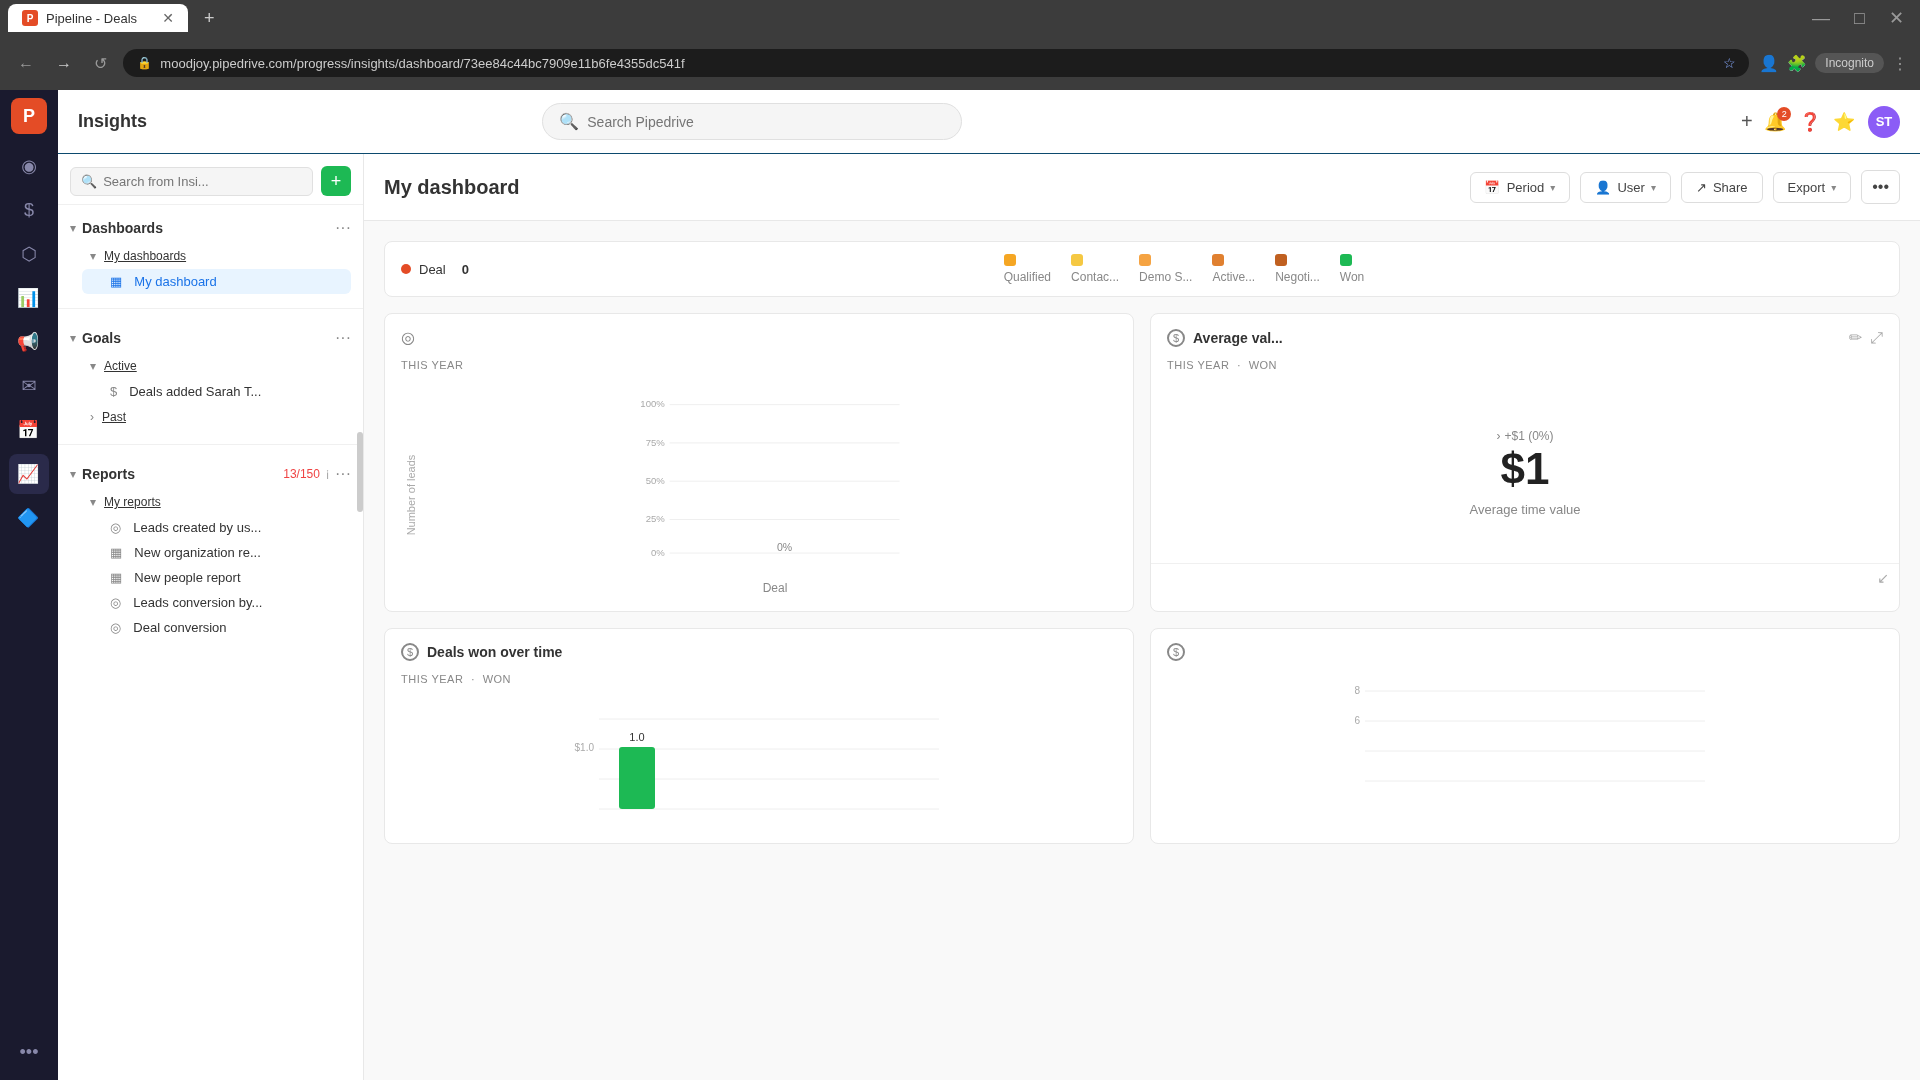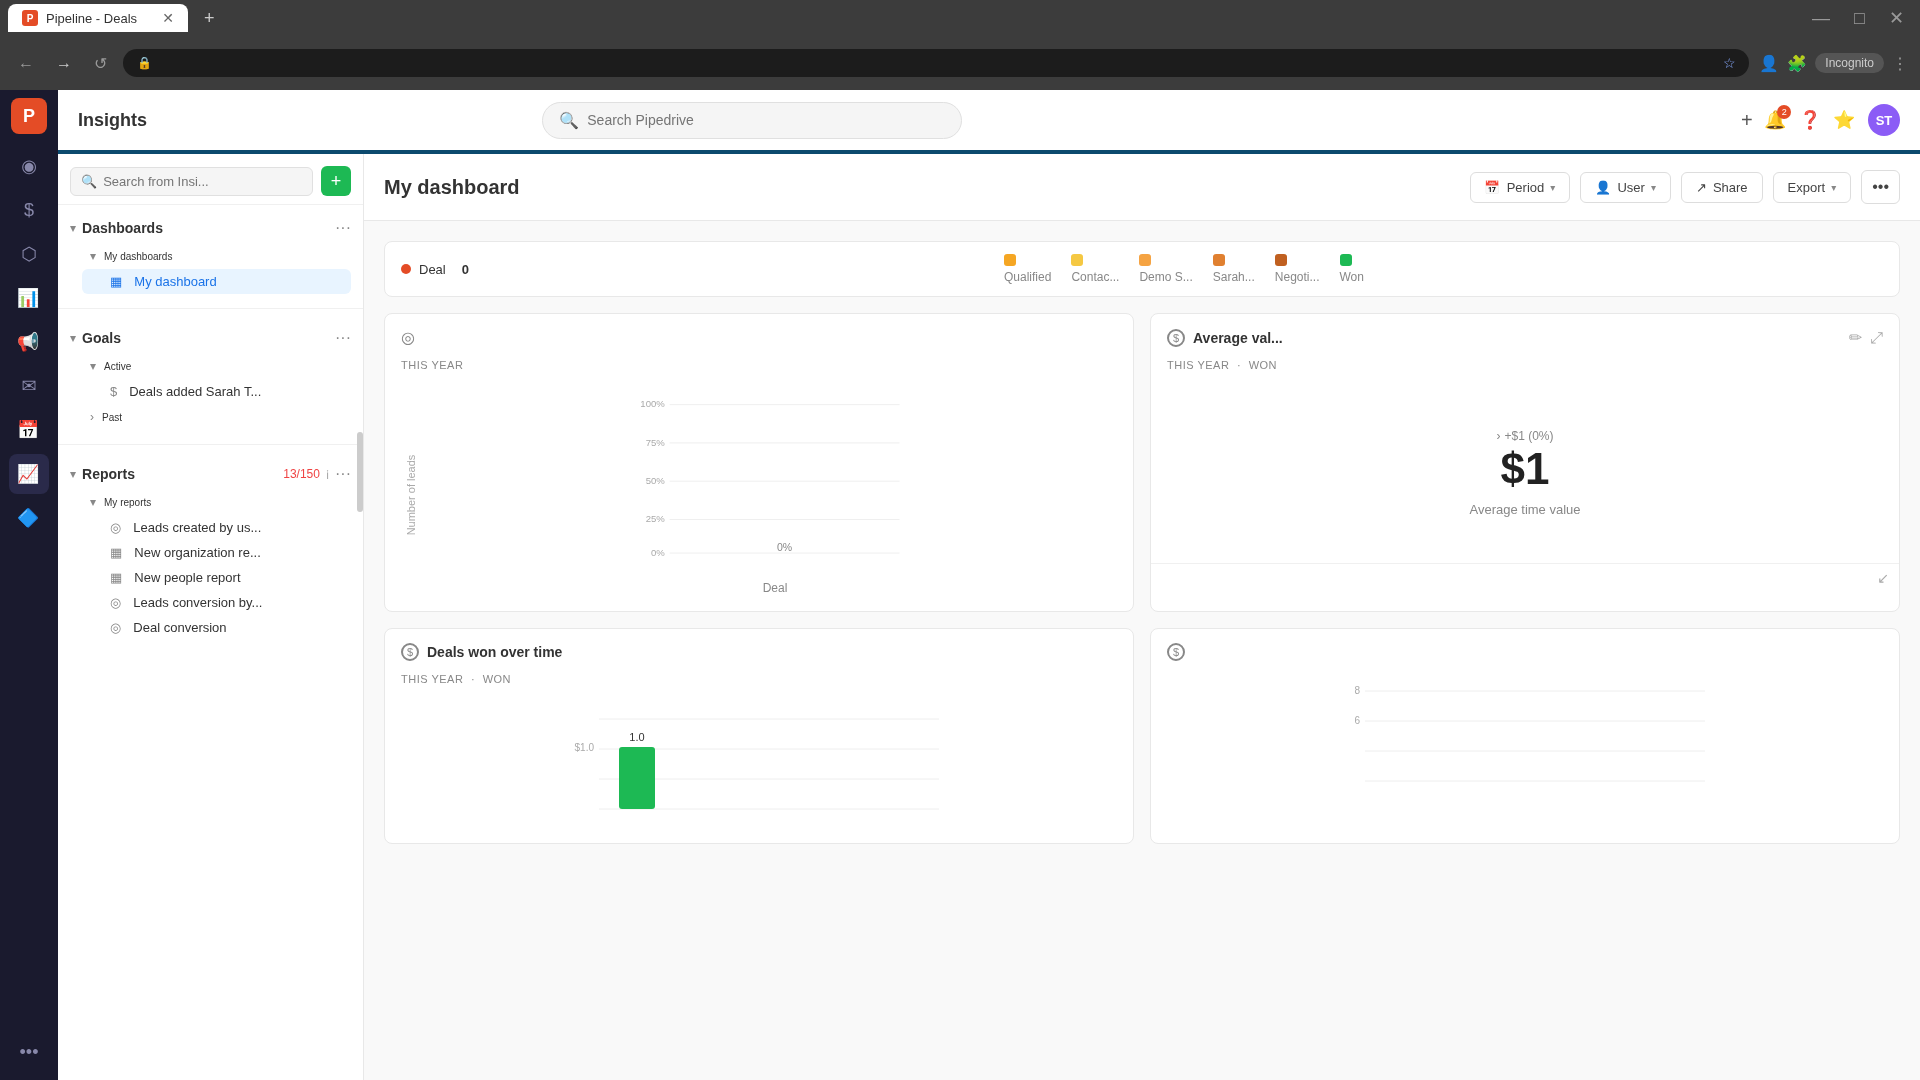--- a/index.html
+++ b/index.html
@@ -34,34 +34,34 @@
     .sidebar-header { padding: 12px 12px 8px; display: flex; align-items: center; gap: 8px; border-bottom: 1px solid #f0f0f0; }
     .sidebar-search { flex: 1; background: #f5f5f5; border: 1px solid #e0e0e0; border-radius: 6px; padding: 6px 10px; display: flex; align-items: center; gap: 6px; }
     .sidebar-search input { border: none; background: none; outline: none; font-size: 13px; color: #333; width: 100%; }
     .sidebar-add-btn { width: 30px; height: 30px; background: #1db954; border-radius: 6px; display: flex; align-items: center; justify-content: center; color: white; font-size: 18px; cursor: pointer; border: none; }
     .sidebar-section { padding: 8px 12px; }
     .sidebar-section-header { display: flex; align-items: center; gap: 6px; cursor: pointer; padding: 6px 0; }
     .sidebar-section-title { font-size: 14px; font-weight: 600; color: #333; flex: 1; }
     .sidebar-section-more { color: #888; font-size: 16px; cursor: pointer; }
     .sidebar-subsection { margin-left: 12px; }
     .sidebar-item { display: flex; align-items: center; gap: 8px; padding: 6px 8px; border-radius: 6px; cursor: pointer; }
-    .sidebar-item-text { font-size: 10px; color: #333; }
+    .sidebar-item-text { font-size: 12px; color: #333; text-decoration: underline; }
     .sidebar-child-item { display: flex; align-items: center; gap: 8px; padding: 5px 8px 5px 28px; border-radius: 6px; cursor: pointer; }
     .sidebar-child-item.active { background: #e8f4ff; }
     .sidebar-child-text { font-size: 13px; color: #333; }
     .sidebar-reports-header { display: flex; align-items: center; gap: 6px; padding: 6px 0; cursor: pointer; }
     .sidebar-reports-count { font-size: 12px; color: #ef4444; margin-left: 4px; }
     .sidebar-info-icon { font-size: 12px; color: #aaa; cursor: pointer; }
     .sidebar-divider { height: 1px; background: #f0f0f0; margin: 6px 0; }
     .header-btn { display: flex; align-items: center; gap: 6px; padding: 7px 14px; border: 1px solid #ddd; border-radius: 6px; background: #fff; cursor: pointer; font-size: 13px; color: #444; }
     .header-btn-dropdown { font-size: 10px; color: #888; }
     .header-share-btn { display: flex; align-items: center; gap: 6px; padding: 7px 14px; border: 1px solid #ddd; border-radius: 6px; background: #fff; cursor: pointer; font-size: 13px; color: #444; }
     .header-export-btn { display: flex; align-items: center; gap: 6px; padding: 7px 14px; border: 1px solid #ddd; border-radius: 6px; background: #fff; cursor: pointer; font-size: 13px; color: #444; }
     .header-more-btn { padding: 7px 10px; border: 1px solid #ddd; border-radius: 6px; background: #fff; cursor: pointer; font-size: 16px; color: #444; }
-    .app-header { background: #fff; border-bottom: 4px solid #0c4a6e; height: 64px; display: flex; align-items: center; padding: 0 20px; gap: 12px; }
+    .app-header { background: #fff; border-bottom: 1px solid #0c4a6e; height: 64px; display: flex; align-items: center; padding: 0 20px; gap: 12px; }
     .app-header-title { font-size: 18px; font-weight: 700; color: #333; }
     .app-search { flex: 1; max-width: 420px; margin: 0 auto; background: #f5f5f5; border: 1px solid #e0e0e0; border-radius: 20px; padding: 8px 16px; display: flex; align-items: center; gap: 8px; }
     .app-search input { border: none; background: none; outline: none; font-size: 14px; color: #333; width: 100%; }
     .app-search-icon { color: #888; }
     .app-header-actions { display: flex; align-items: center; gap: 12px; margin-left: auto; }
     .app-header-icon { font-size: 18px; color: #666; cursor: pointer; position: relative; }
     .notification-badge { position: absolute; top: -4px; right: -4px; background: #e44c26; color: white; border-radius: 50%; width: 14px; height: 14px; font-size: 9px; display: flex; align-items: center; justify-content: center; }
     .avatar { width: 32px; height: 32px; background: #8b5cf6; border-radius: 50%; display: flex; align-items: center; justify-content: center; color: white; font-size: 13px; font-weight: bold; }
 
     
@@ -133,20 +133,21 @@
     <span style="color:#999;font-size:18px;cursor:pointer;padding:0 8px;">—</span>
     <span style="color:#999;font-size:18px;cursor:pointer;padding:0 8px;">□</span>
     <span style="color:#999;font-size:18px;cursor:pointer;padding:0 8px;">✕</span>
   </div>
   <div class="browser-toolbar">
     <button class="browser-nav-btn">←</button>
     <button class="browser-nav-btn active">→</button>
     <button class="browser-nav-btn">↺</button>
     <div class="address-bar">
       <span class="address-bar-lock">🔒</span>
+      <span class="address-bar-url">moodjoy.pipedrive.com/progress/insights/dashboard/73ee84c44bc7909e11b6fe4355dc541f</span>
       <span style="color:#8af;font-size:14px;margin-left:auto;">☆</span>
     </div>
     <div class="browser-actions">
       <button class="browser-action-btn">👤</button>
       <button class="browser-action-btn">🧩</button>
       <div class="incognito-badge">Incognito</div>
       <button class="browser-action-btn">⋮</button>
     </div>
   </div>
 </div>
@@ -344,21 +345,21 @@
               <div class="pipeline-stage">
                 <div class="pipeline-stage-dot" style="background:#f5c842;"></div>
                 <span class="pipeline-stage-label">Contac...</span>
               </div>
               <div class="pipeline-stage">
                 <div class="pipeline-stage-dot" style="background:#f5a342;"></div>
                 <span class="pipeline-stage-label">Demo S...</span>
               </div>
               <div class="pipeline-stage">
                 <div class="pipeline-stage-dot" style="background:#e08030;"></div>
-                <span class="pipeline-stage-label">Sarah...</span>
+                <span class="pipeline-stage-label">Active...</span>
               </div>
               <div class="pipeline-stage">
                 <div class="pipeline-stage-dot" style="background:#c06020;"></div>
                 <span class="pipeline-stage-label">Negoti...</span>
               </div>
               <div class="pipeline-stage">
                 <div class="pipeline-stage-dot" style="background:#1db954;"></div>
                 <span class="pipeline-stage-label">Won</span>
               </div>
             </div>

